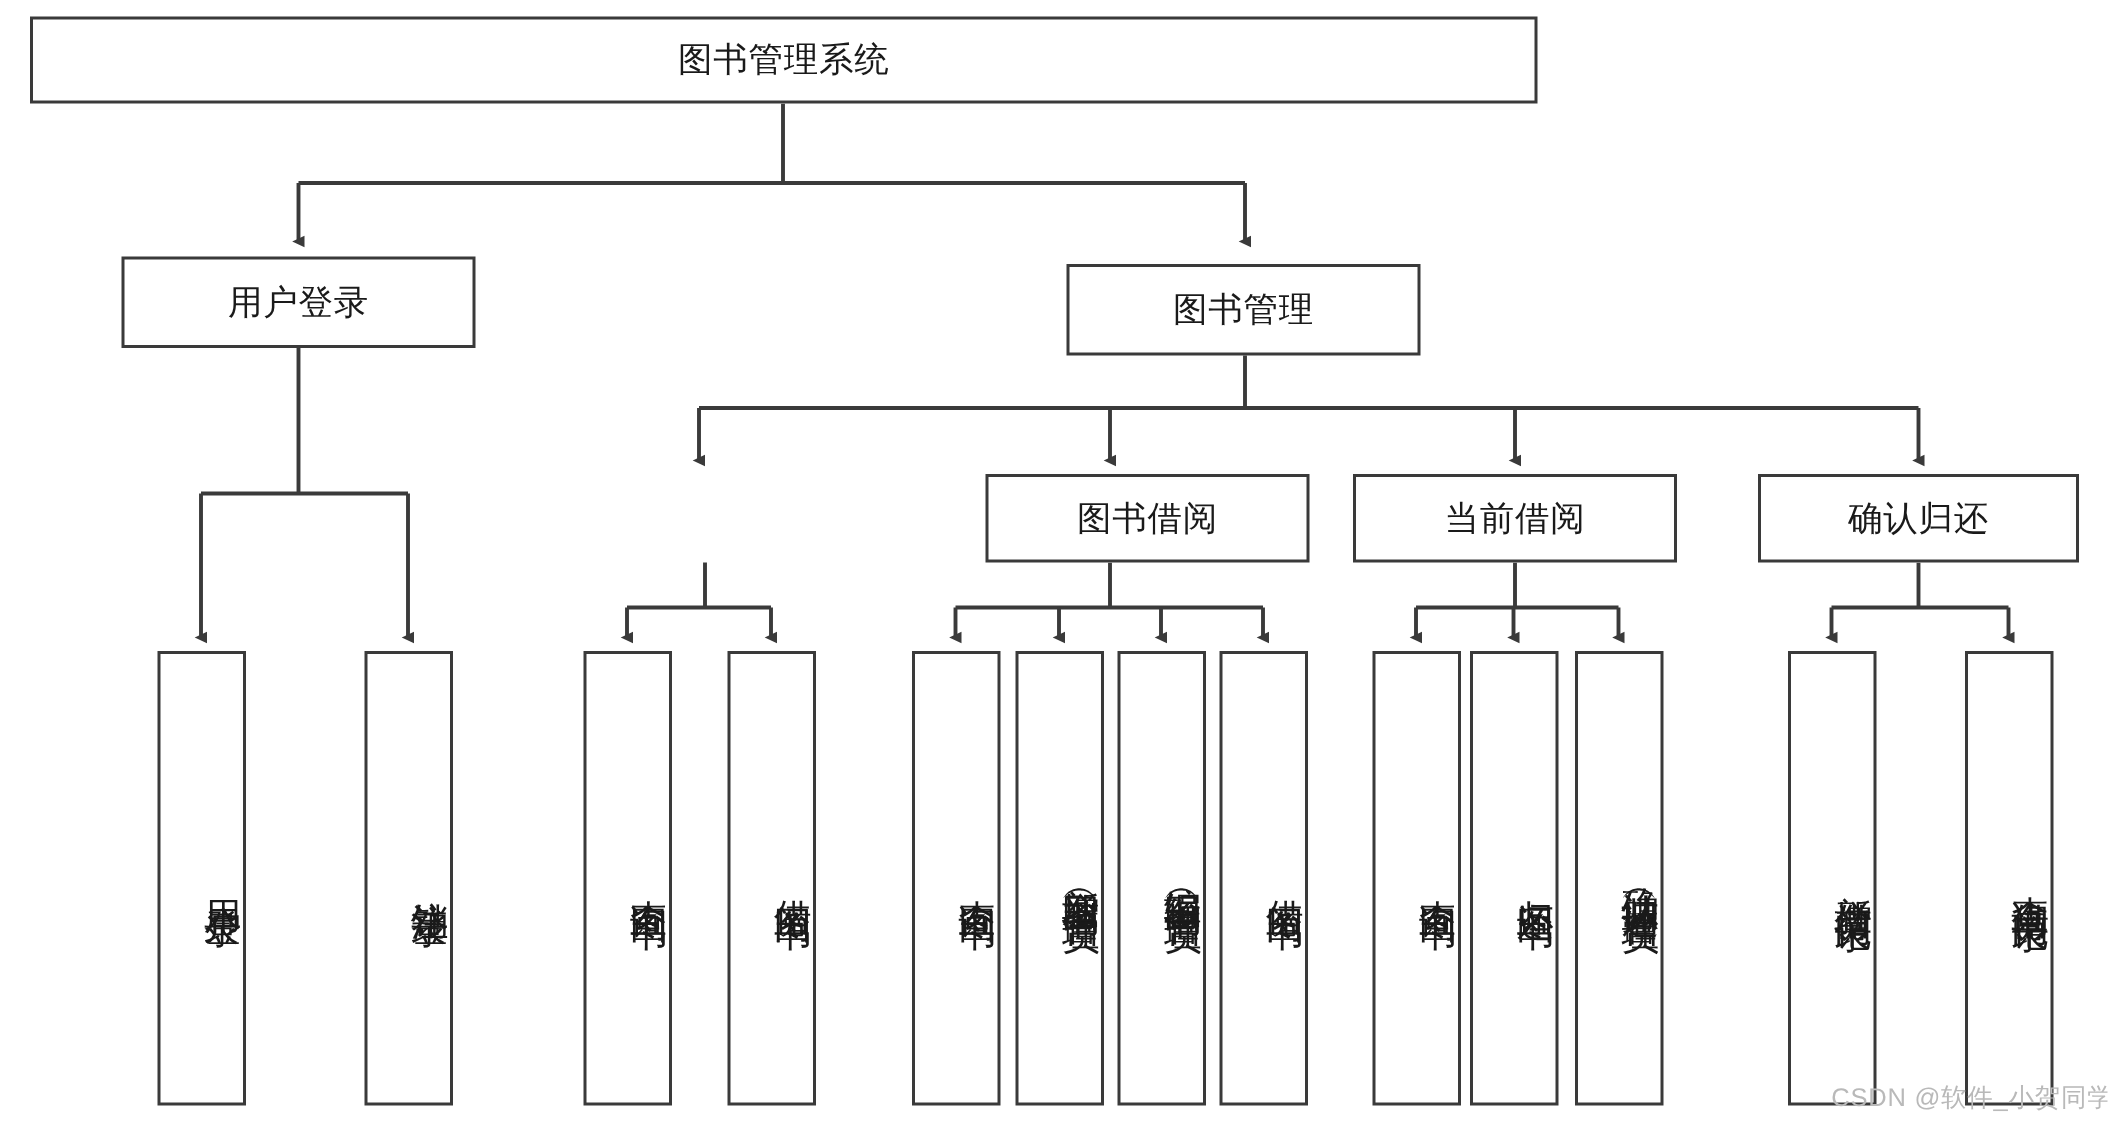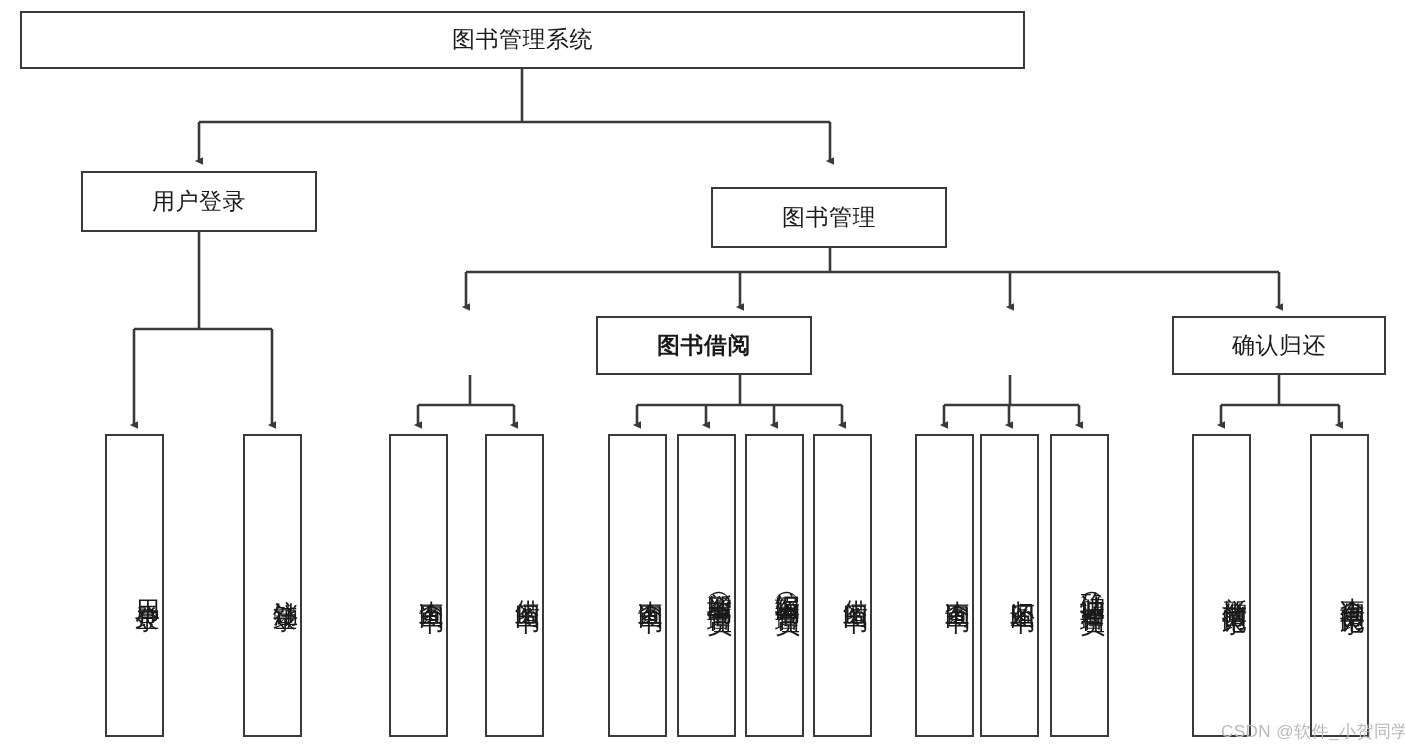--- a/index.html
+++ b/index.html
@@ -127,29 +127,32 @@
   </svg>
 
   <div class="node horizontal" style="left:20px; top:11px; width:1005px; height:58px;">
     <span>图书管理系统</span>
   </div>
 
   <div class="node horizontal" style="left:81px; top:171px; width:236px; height:61px;">
     <span>用户登录</span>
   </div>
 
-  <div class="node horizontal" style="left:711px; top:187px; width:236px; height:61px;text-align:right;">
+  <div class="node horizontal" style="left:711px; top:176px; width:236px; height:61px;text-align:right;">
     <span>图书管理</span>
   </div>
 
 
-  <div class="node horizontal" style="left:596px; top:316px; width:216px; height:59px;font-weight:bold;">
+  <div class="node horizontal" style="left:657px; top:316px; width:216px; height:59px;">
     <span>图书借阅</span>
   </div>
 
+  <div class="node horizontal" style="left:902px; top:316px; width:216px; height:59px;">
+    <span>当前借阅</span>
+  </div>
 
   <div class="node horizontal" style="left:1172px; top:316px; width:214px; height:59px;">
     <span>确认归还</span>
   </div>
 
   <div class="node vertical" style="left:105px; top:434px; width:59px; height:303px;">
     <span class="vlabel">用户登录</span>
   </div>
 
   <div class="node vertical" style="left:243px; top:434px; width:59px; height:303px;">

